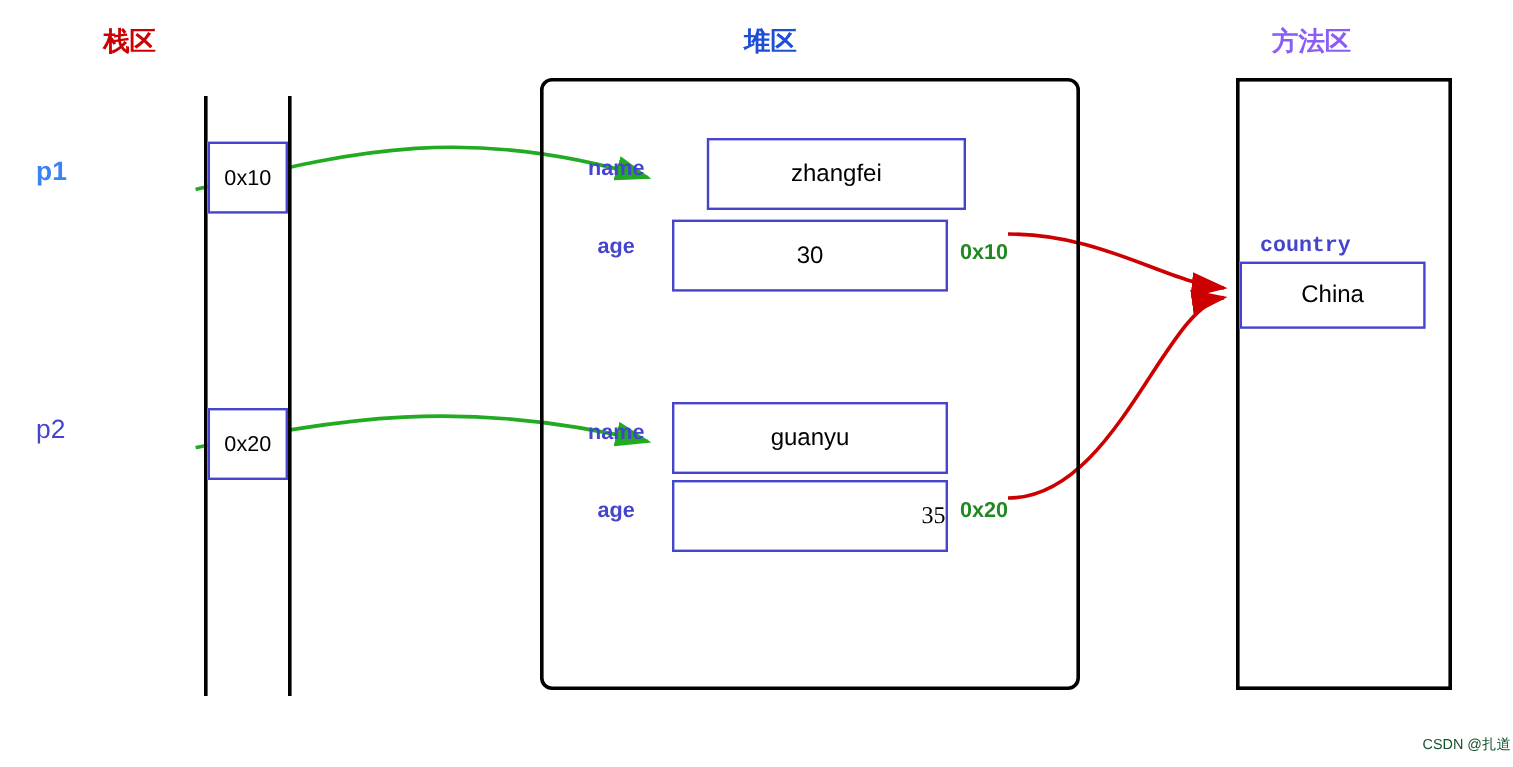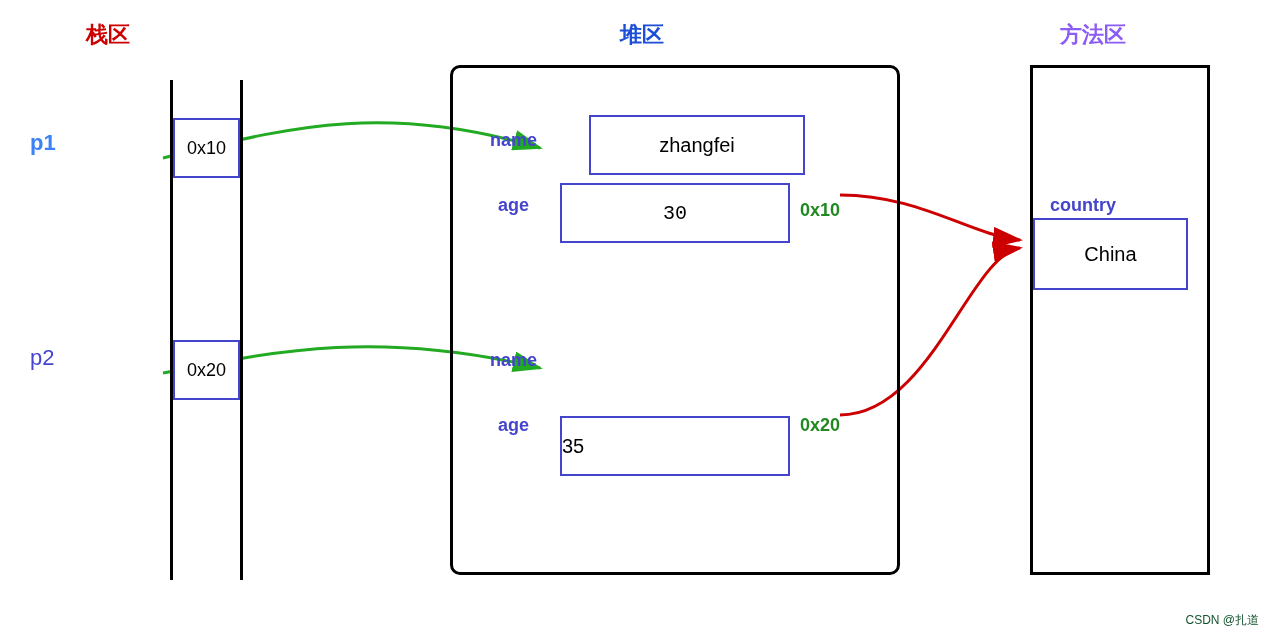--- a/index.html
+++ b/index.html
@@ -81,42 +81,45 @@
   <div style="position:absolute; left:450px; top:65px; width:450px; height:510px; border:3px solid #000; border-radius:10px;"></div>
 
   <div style="position:absolute; left:490px; top:130px; font-size:18px; color:#4444cc; font-weight:bold;">name</div>
 
   <div style="position:absolute; left:560px; top:115px; width:216px; height:60px; border:2.5px solid #4444cc; display:flex; align-items:center; justify-content:center; font-size:20px; background:#fff;margin-left:29px;">
     <span>zhangfei</span>
   </div>
 
   <div style="position:absolute; left:498px; top:195px; font-size:18px; color:#4444cc; font-weight:bold;">age</div>
 
-  <div style="position:absolute; left:560px; top:183px; width:230px; height:60px; border:2.5px solid #4444cc; display:flex; align-items:center; justify-content:center; font-size:20px; background:#fff;font-family:Liberation Mono, monospace;">
+  <div style="position:absolute; left:560px; top:183px; width:230px; height:60px; border:2.5px solid #4444cc; display:flex; align-items:center; justify-content:center; font-size:20px; background:#fff;">
     <span>30</span>
   </div>
 
   <div style="position:absolute; left:800px; top:200px; font-size:18px; color:#228822; font-weight:bold;">0x10</div>
 
   <div style="position:absolute; left:490px; top:350px; font-size:18px; color:#4444cc; font-weight:bold;">name</div>
 
+  <div style="position:absolute; left:560px; top:335px; width:230px; height:60px; border:2.5px solid #4444cc; display:flex; align-items:center; justify-content:center; font-size:20px; background:#fff;">
+    <span>guanyu</span>
+  </div>
 
   <div style="position:absolute; left:498px; top:415px; font-size:18px; color:#4444cc; font-weight:bold;">age</div>
 
-  <div style="position:absolute; left:560px; top:416px; width:230px; height:60px; border:2.5px solid #4444cc; display:flex; align-items:center; justify-content:flex-start; font-size:20px; background:#fff;">
+  <div style="position:absolute; left:560px; top:400px; width:230px; height:60px; border:2.5px solid #4444cc; display:flex; align-items:center; justify-content:flex-end; font-size:20px; background:#fff;font-family:Liberation Serif, serif;">
     <span>35</span>
   </div>
 
   <div style="position:absolute; left:800px; top:415px; font-size:18px; color:#228822; font-weight:bold;">0x20</div>
 
   <div class="section-title" style="left:1060px; top:20px; color:#8b5cf6;">方法区</div>
 
   <div style="position:absolute; left:1030px; top:65px; width:180px; height:510px; border:3px solid #000;"></div>
 
-  <div style="position:absolute; left:1050px; top:195px; font-size:18px; color:#4444cc; font-weight:bold;">country</div>
+  <div style="position:absolute; left:1050px; top:195px; font-size:18px; color:#4444cc; font-weight:bold;font-family:Liberation Mono, monospace;">country</div>
 
-  <div style="position:absolute; left:1033px; top:218px; width:155px; height:72px; border:2.5px solid #4444cc; display:flex; align-items:center; justify-content:center; font-size:20px; background:#fff;">
+  <div style="position:absolute; left:1033px; top:218px; width:155px; height:56px; border:2.5px solid #4444cc; display:flex; align-items:center; justify-content:center; font-size:20px; background:#fff;">
     <span>China</span>
   </div>
 
   <div style="position:absolute; bottom:10px; right:2px; font-size:12px; color:#14532d;">CSDN @扎道</div>
 
 </div>
 
 </body></html>

